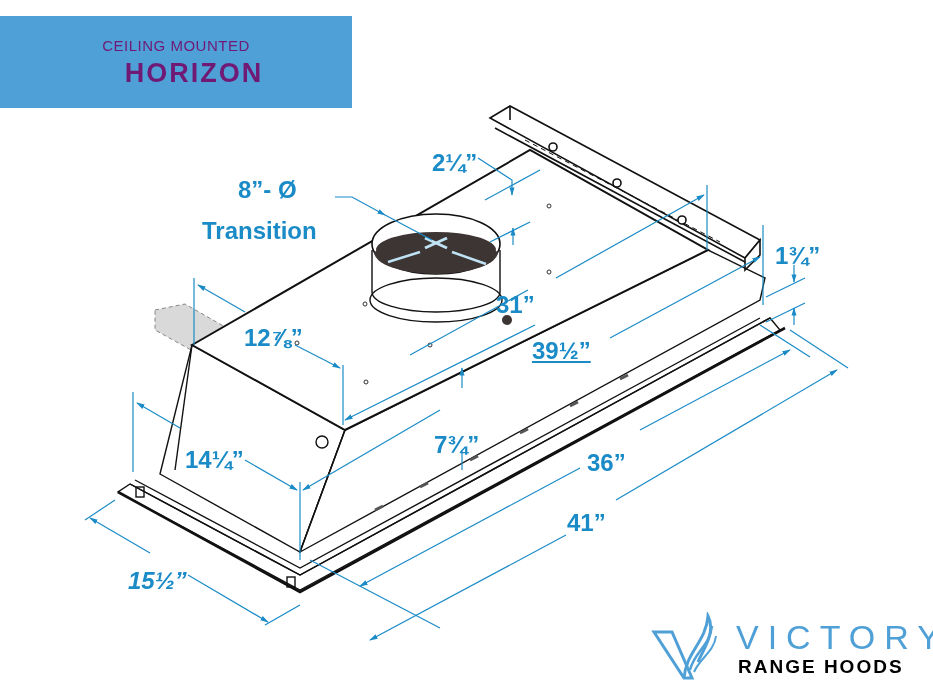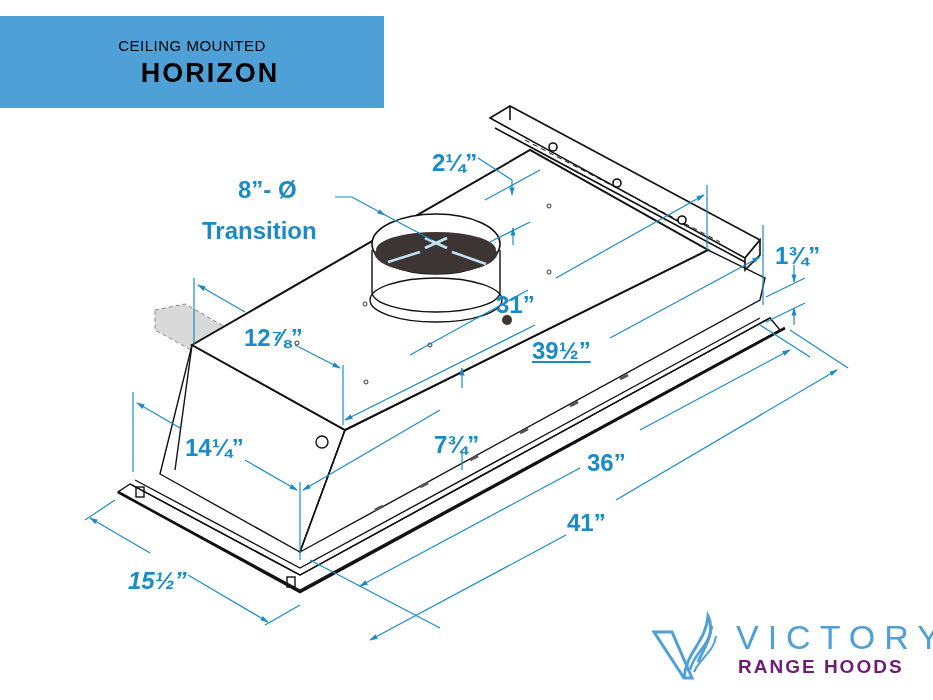--- a/index.html
+++ b/index.html
@@ -1,25 +1,25 @@
 <!DOCTYPE html>
 <html><head>
   <meta charset="utf-8">
   <style>
     html, body { margin: 0; padding: 0; background: #ffffff; }
     body { width: 933px; height: 700px; position: relative; overflow: hidden; font-family: "Liberation Sans", "DejaVu Sans", sans-serif; }
-    .banner { position: absolute; left: 0; top: 16px; width: 384px; height: 92px; background: #4fa0d7; color: #000000; text-align: center; }
+    .banner { position: absolute; left: 0; top: 16px; width: 352px; height: 92px; background: #4fa0d7; color: #701a75; text-align: center; }
     .banner .sub { position: absolute; left: 0; right: 0; top: 21px; font-size: 15px; letter-spacing: 0.5px; font-weight: 400; }
     .banner .title { position: absolute; left: 0; right: 0; top: 42px; font-size: 27px; font-weight: 700; letter-spacing: 2px; padding-left: 36px; }
     svg.diagram { position: absolute; left: 0; top: 0; }
     .dim { position: absolute; color: #1a8bc7; font-weight: 700; white-space: nowrap; line-height: 1; margin-top: 8px; }
     .d-lg { font-size: 24px; }
     .logo { position: absolute; left: 650px; top: 612px; width: 270px; height: 72px; }
     .logo .word { position: absolute; left: 86px; top: 6px; font-size: 34px; letter-spacing: 9px; color: #4fa0d7; font-weight: 400; }
-    .logo .sub { position: absolute; left: 88px; top: 44px; font-size: 19px; letter-spacing: 2px; color: #701a75; font-weight: 700; }
+    .logo .sub { position: absolute; left: 88px; top: 44px; font-size: 19px; letter-spacing: 2px; color: #000000; font-weight: 700; }
   </style>
 </head>
 <body>
 
 <div class="banner">
   <div class="sub">CEILING MOUNTED</div>
   <div class="title">HORIZON</div>
 </div>
 
 <svg class="diagram" width="933" height="700" viewBox="0 0 933 700">
@@ -150,21 +150,21 @@
 </svg>
 
 <div class="dim d-lg" style="left:238px; top:170px;">8”- Ø</div>
 <div class="dim d-lg" style="left:202px; top:211px;">Transition</div>
 <div class="dim d-lg" style="left:432px; top:143px;">2¼”</div>
 <div class="dim d-lg" style="left:775px; top:236px;">1¾”</div>
 <div class="dim d-lg" style="left:496px; top:285px;">31”</div>
 <div class="dim d-lg" style="left:532px; top:331px;text-decoration:underline;">39½”</div>
 <div class="dim d-lg" style="left:244px; top:318px;">12⅞”</div>
 <div class="dim d-lg" style="left:434px; top:425px;">7¾”</div>
-<div class="dim d-lg" style="left:185px; top:428px;text-align:right;">14¼”</div>
+<div class="dim d-lg" style="left:185px; top:440px;text-align:right;">14¼”</div>
 <div class="dim d-lg" style="left:587px; top:443px;">36”</div>
 <div class="dim d-lg" style="left:567px; top:503px;">41”</div>
 <div class="dim d-lg" style="left:128px; top:561px;font-style:italic;">15½”</div>
 
 <div class="logo">
   <svg width="80" height="72" viewBox="0 0 80 72" style="position:absolute;left:0;top:0;">
     <path d="M4,20 L22,20 L42,66 L34,66 Z" fill="none" stroke="#4fa0d7" stroke-width="3"></path>
     <path d="M34,66 C36,40 56,30 58,4 C66,20 54,36 48,50" fill="none" stroke="#4fa0d7" stroke-width="3"></path>
     <path d="M40,58 C44,40 60,34 62,14" fill="none" stroke="#4fa0d7" stroke-width="2.5"></path>
     <path d="M44,60 C50,46 64,40 66,24" fill="none" stroke="#4fa0d7" stroke-width="2"></path>

